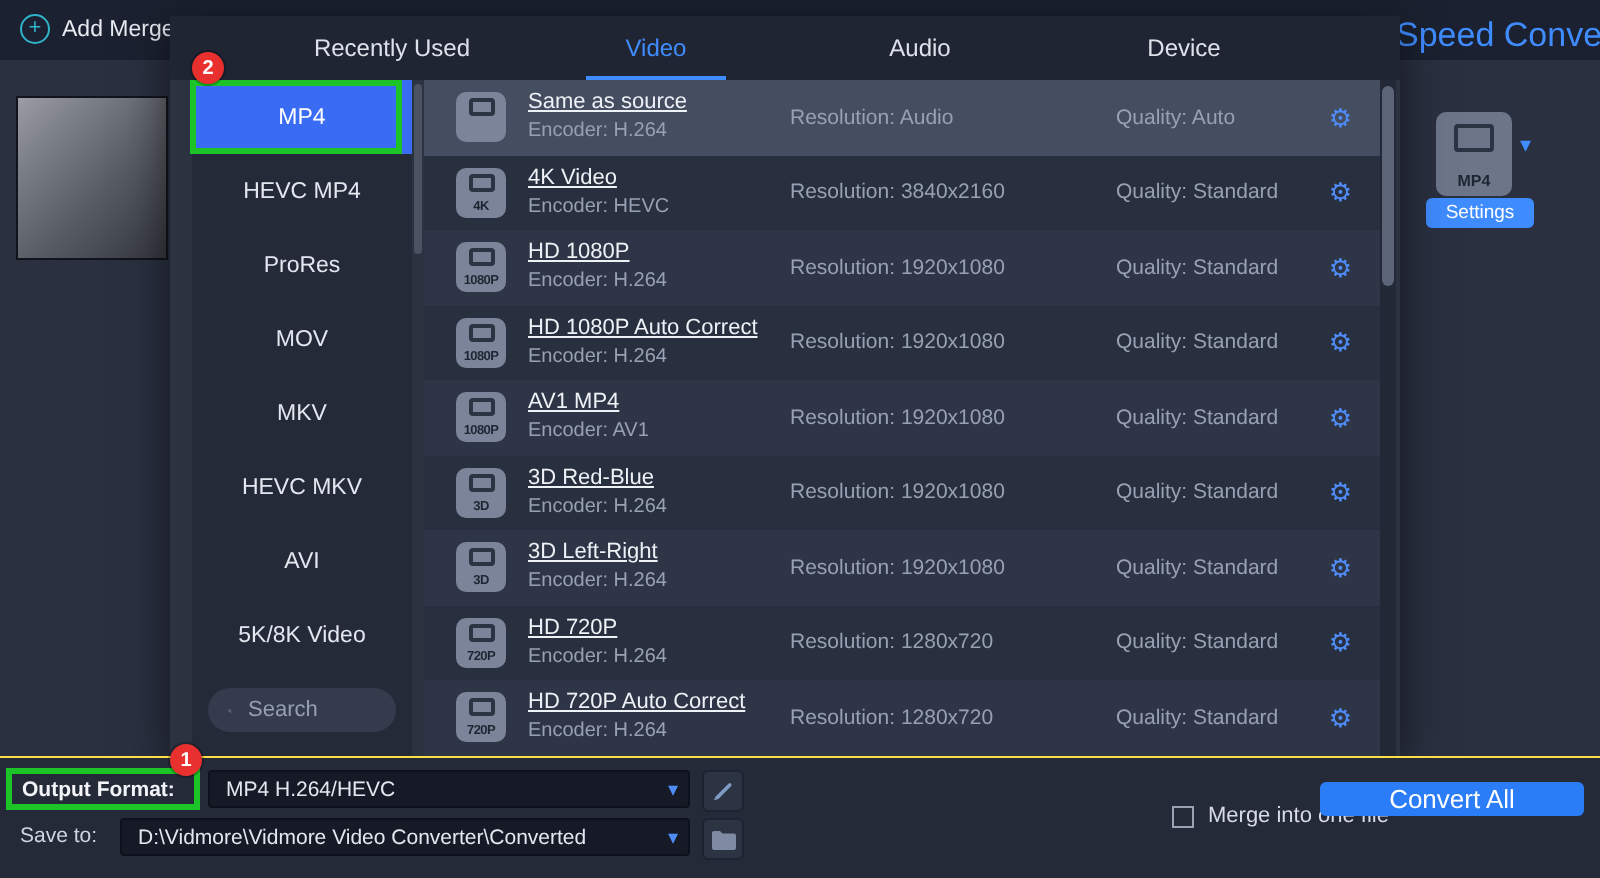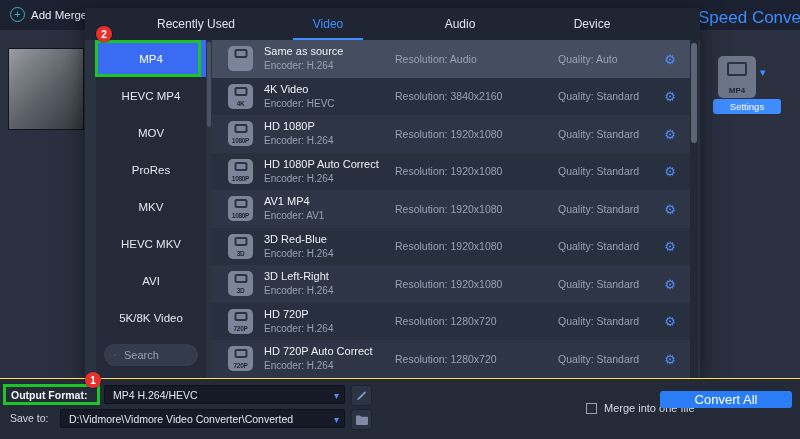--- a/index.html
+++ b/index.html
@@ -15,21 +15,21 @@
 
   
   .thumb{position:absolute;left:8px;top:48px;width:76px;height:82px;background:linear-gradient(135deg,#9a9da3 0%,#7a7e85 25%,#5a5e66 55%,#33363e 100%);border:1px solid #11141b;box-sizing:border-box;}
 
   
   .right-mp4{position:absolute;left:718px;top:56px;width:38px;height:42px;background:#6d7689;border-radius:5px;cursor:pointer;}
   .right-mp4 .scr{position:absolute;top:6px;left:50%;transform:translateX(-50%);width:20px;height:14px;border:2.5px solid #2c3342;border-radius:2px;box-sizing:border-box;}
   .right-mp4 .lab{position:absolute;bottom:3px;left:0;right:0;text-align:center;font-size:8px;font-weight:bold;color:#1f2633;}
   .right-caret{position:absolute;left:760px;top:66px;color:#3f8cff;font-size:11px;cursor:pointer;}
   .right-caret::after{content:"▾";}
-  .settings-btn{position:absolute;left:713px;top:99px;width:68px;height:15px;background:#3f8cff;border-radius:3px;color:#fff;font-size:9.5px;display:flex;align-items:center;justify-content:center;cursor:pointer;}
+  .settings-btn{position:absolute;left:713px;top:99px;width:54px;height:15px;background:#3f8cff;border-radius:3px;color:#fff;font-size:9.5px;display:flex;align-items:center;justify-content:center;cursor:pointer;}
 
   
   .popup{position:absolute;left:85px;top:8px;width:615px;height:370px;background:#2b3240;box-shadow:0 6px 22px rgba(0,0,0,.55);}
   .tabbar{position:absolute;top:0;left:0;right:0;height:32px;background:#1f2533;display:flex;padding-left:45px;box-sizing:border-box;}
   .tab{width:132px;display:flex;align-items:center;justify-content:center;font-size:12px;color:#dde1ea;position:relative;cursor:pointer;}
   .tab.active{color:#3f8cff;}
   .tab.active::after{content:"";position:absolute;bottom:0;left:50%;transform:translateX(-50%);width:70px;height:2px;background:#3f8cff;}
 
   .sidebar{position:absolute;left:11px;top:32px;width:110px;bottom:0;background:#242a38;}
   .side-item{height:37px;display:flex;align-items:center;justify-content:center;font-size:11.5px;color:#e3e7ef;cursor:pointer;}
@@ -41,21 +41,21 @@
   .side-thumb{position:absolute;top:2px;left:1px;width:4px;height:85px;background:#4a5264;border-radius:2px;}
 
   .list{position:absolute;left:127px;top:32px;width:478px;bottom:0;}
   .row{position:relative;height:37.5px;cursor:pointer;}
   .row:nth-child(odd){background:#2e3546;}
   .row:nth-child(even){background:#282f3e;}
   .row.selected{background:#454d61;}
   .fic{position:absolute;left:16px;top:6px;width:25px;height:25px;background:#7b8498;border-radius:5px;}
   .fic .scr{position:absolute;top:3px;left:50%;transform:translateX(-50%);width:13px;height:9px;border:2px solid #2c3342;border-radius:2px;box-sizing:border-box;}
   .fic .lab{position:absolute;bottom:2px;left:0;right:0;text-align:center;font-size:6.5px;font-weight:bold;color:#1f2633;letter-spacing:-0.3px;}
-  .tt{position:absolute;left:52px;top:5px;font-size:11px;color:#eef1f6;white-space:nowrap;}
+  .tt{position:absolute;left:52px;top:5px;font-size:11px;color:#eef1f6;white-space:nowrap;text-decoration:underline;}
   .enc{position:absolute;left:52px;top:20px;font-size:10px;color:#98a1b3;white-space:nowrap;}
   .res{position:absolute;left:183px;top:50%;transform:translateY(-50%);font-size:10.5px;color:#98a1b3;white-space:nowrap;}
   .qual{position:absolute;left:346px;top:50%;transform:translateY(-50%);font-size:10.5px;color:#98a1b3;white-space:nowrap;}
   .gear{position:absolute;right:14px;top:50%;transform:translateY(-50%);color:#4f8cf7;font-size:13px;cursor:pointer;line-height:1;}
   .gear::before{content:"⚙";}
   .list-scroll{position:absolute;left:605px;top:32px;width:8px;bottom:0;background:#222836;}
   .list-thumb{position:absolute;top:3px;left:1px;width:6px;height:100px;background:#5c6578;border-radius:3px;}
 
   
   .bottombar{position:absolute;left:0;top:378px;width:800px;height:61px;background:#242a38;border-top:1px solid #fde047;box-sizing:border-box;}
@@ -124,24 +124,24 @@
     </div>
 
     <div class="sidebar">
       <div class="side-item selected">
           <span>MP4</span>
         </div>
       <div class="side-item">
           <span>HEVC MP4</span>
         </div>
       <div class="side-item">
+          <span>ProRes</span>
+        </div>
+      <div class="side-item">
           <span>MOV</span>
-        </div>
-      <div class="side-item">
-          <span>ProRes</span>
         </div>
       <div class="side-item">
           <span>MKV</span>
         </div>
       <div class="side-item">
           <span>HEVC MKV</span>
         </div>
       <div class="side-item">
           <span>AVI</span>
         </div>

